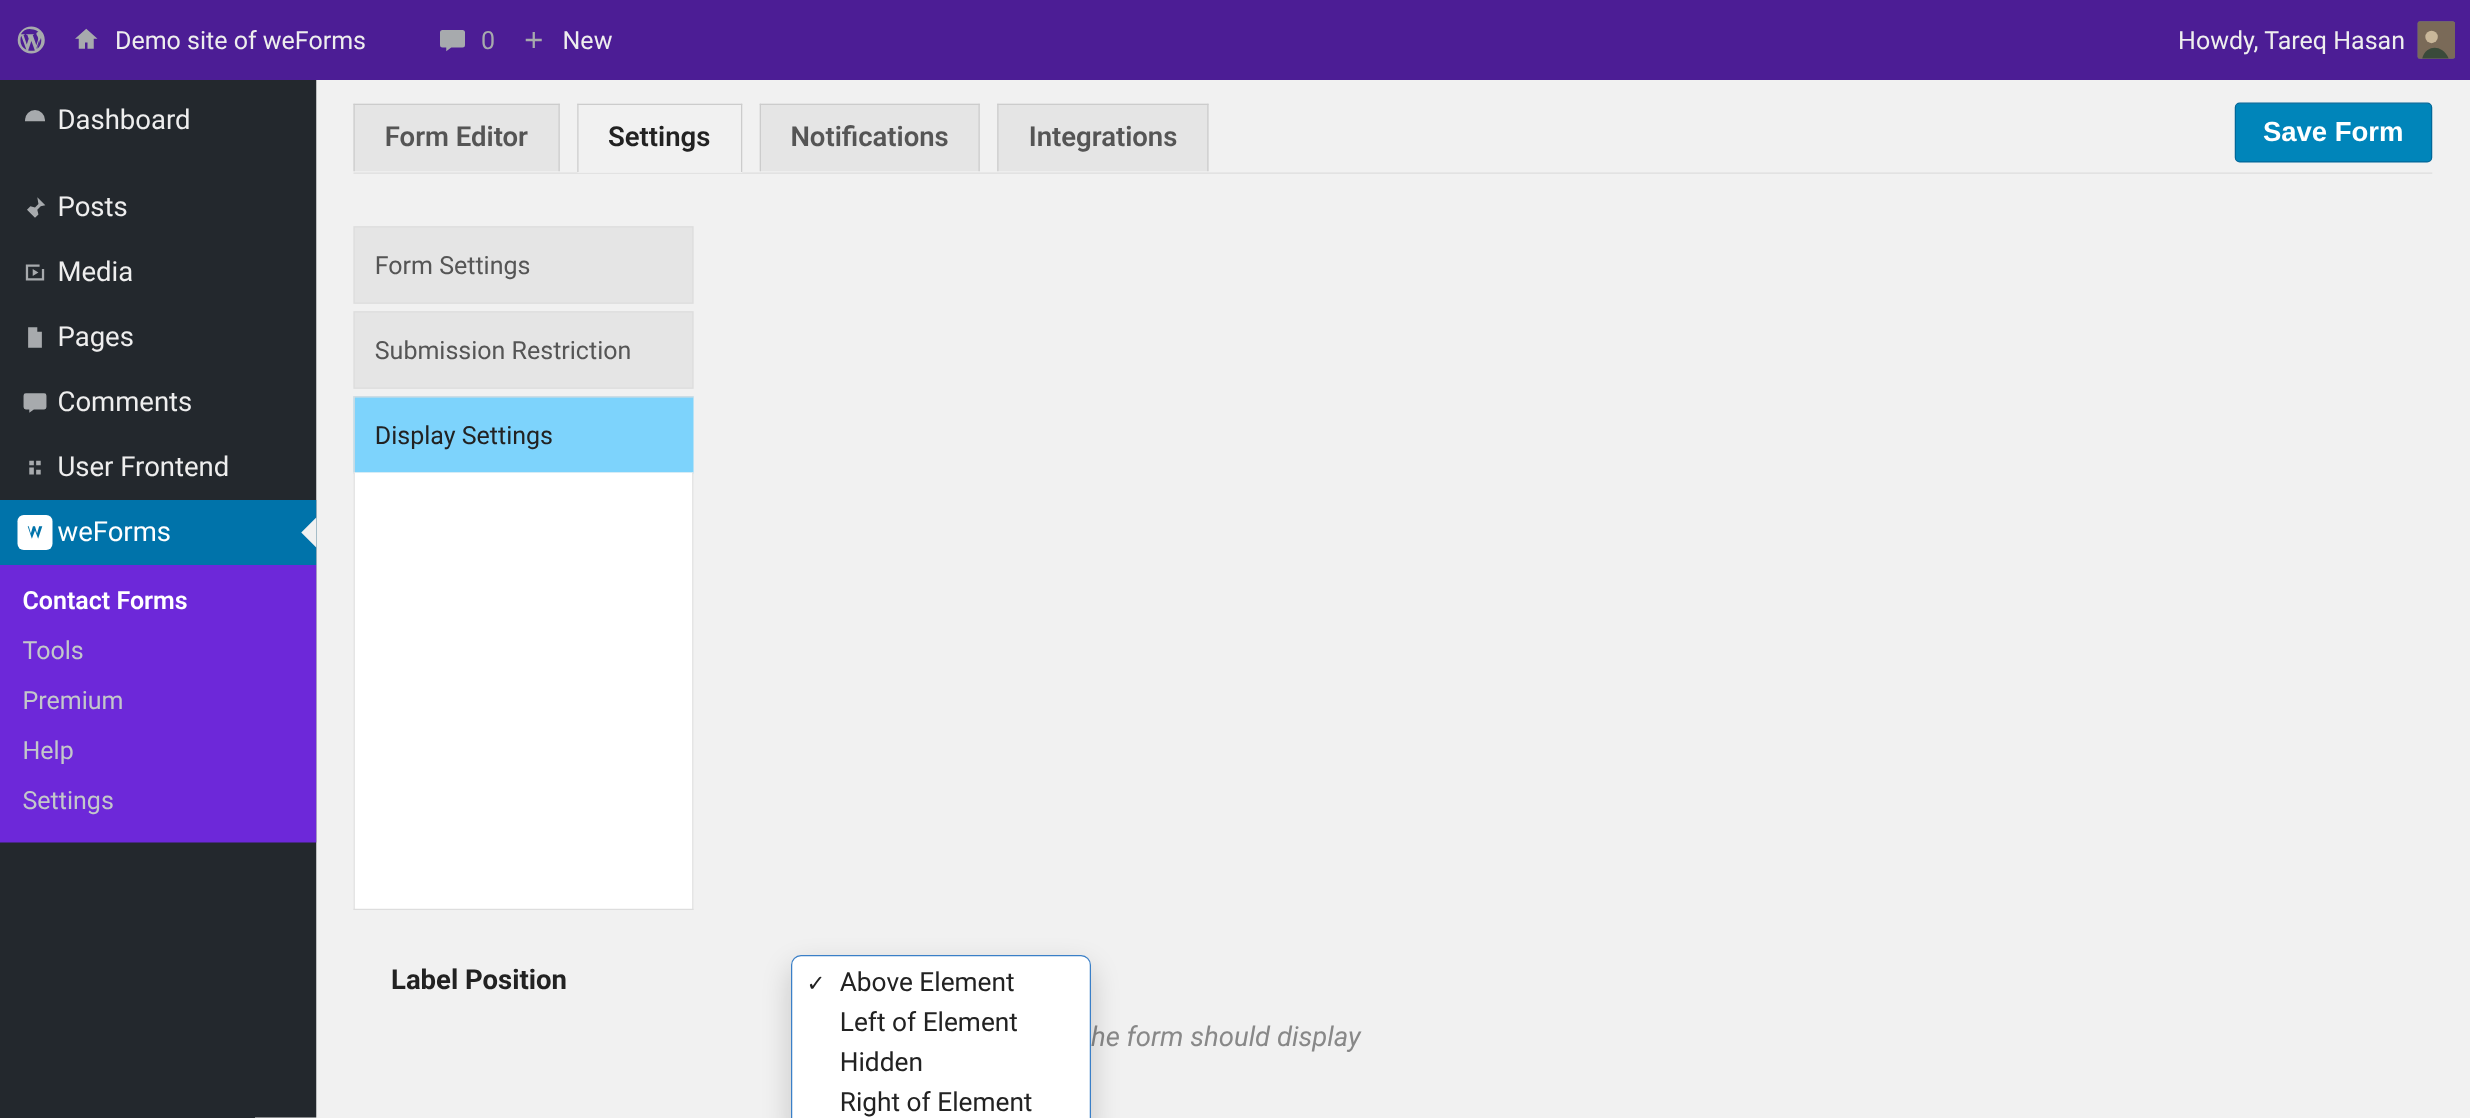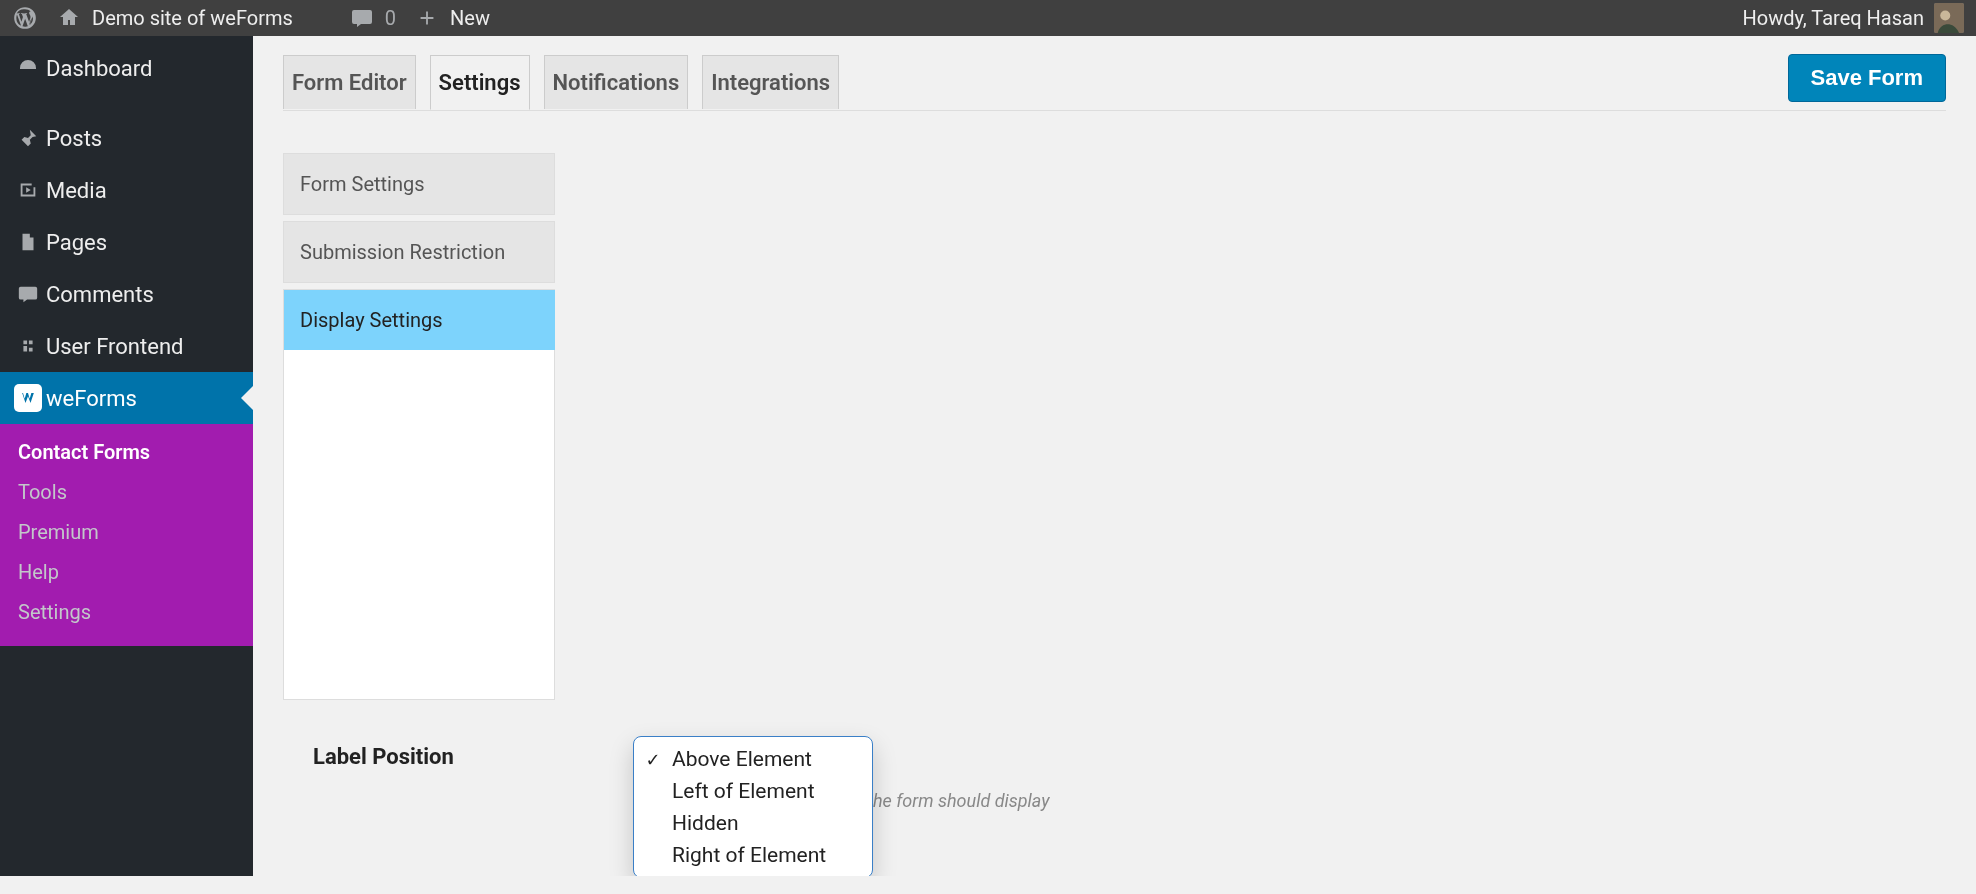--- a/index.html
+++ b/index.html
@@ -6,22 +6,22 @@
   html, body { height: 100%; }
   body {
     font-family: -apple-system, BlinkMacSystemFont, "Segoe UI", Roboto, Helvetica, Arial, sans-serif;
     background: #f1f1f1;
     color: #444;
     overflow: hidden;
   }
 
   
   .adminbar {
-    height: 36px;
-    background: #404040;
+    height: 64px;
+    background: #4c1d95;
     color: #eee;
     display: flex;
     align-items: center;
     padding: 0 12px;
     font-size: 20px;
     position: relative;
     z-index: 20;
     text-align: right;
   }
   .adminbar .ab-group { display:flex; align-items:center; gap:18px; }
@@ -67,21 +67,21 @@
   .sidebar .menu-item.current::after{
     content:"";
     position:absolute;
     right:-0px;
     top:50%;
     transform:translateY(-50%);
     border:12px solid transparent;
     border-right-color:#f1f1f1;
   }
   .sidebar .submenu {
-    background:#a21caf;
+    background:#6d28d9;
     padding: 8px 0 14px 0;
   }
   .sidebar .submenu .sub-item{
     padding:8px 14px 8px 18px;
     font-size:20px;
     color:#c3c7ca;
     cursor:pointer;
   }
   .sidebar .submenu .sub-item.active{
     color:#fff;
@@ -103,21 +103,21 @@
     align-items:flex-start;
     gap:14px;
     border-bottom:1px solid #ddd;
     position:relative;
   }
   .tabs-row .spacer{ flex:1; }
   .tab{
     background:#e5e5e5;
     border:1px solid #ccc;
     border-bottom:none;
-    padding:14px 8px;
+    padding:14px 24px;
     font-size:22px;
     font-weight:600;
     color:#555;
     cursor:pointer;
     position:relative;
     top:1px;
   }
   .tab.active{
     background:#f1f1f1;
     color:#222;
@@ -183,21 +183,21 @@
     font-size:22px;
     font-weight:700;
     color:#222;
     width:290px;
     padding-top:2px;
   }
   .help-text{
     position:absolute;
     left:560px;
     top:48px;
-    font-size:18px;
+    font-size:22px;
     font-style:italic;
     color:#888;
     white-space:nowrap;
   }
 
   
   .dropdown{
     position:absolute;
     left:320px;
     top:-6px;

